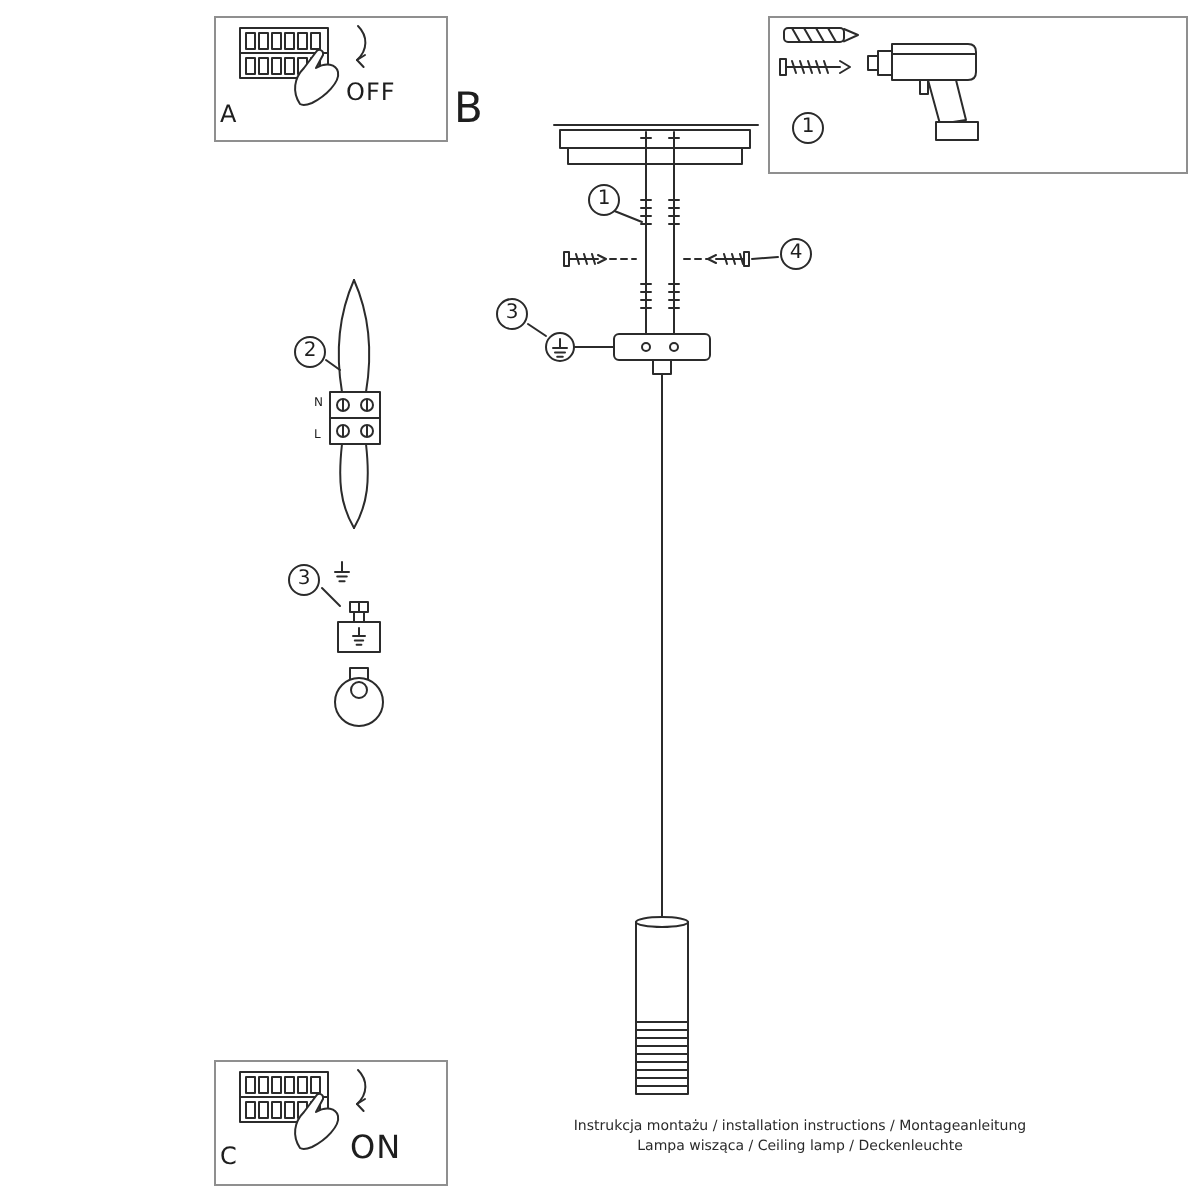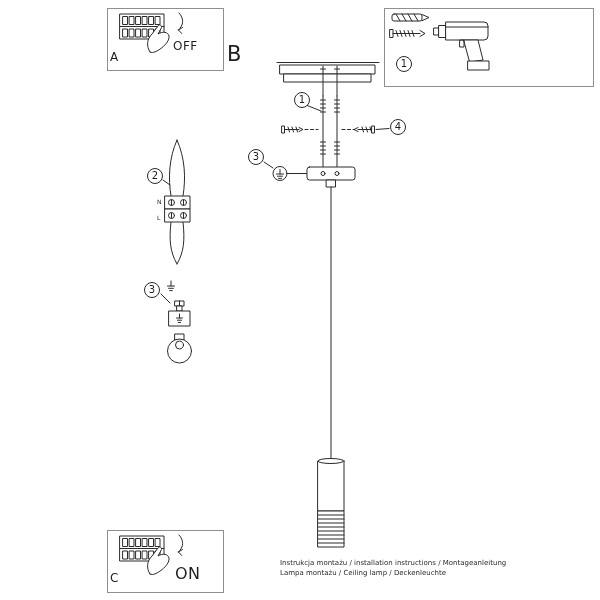--- a/index.html
+++ b/index.html
@@ -11,21 +11,21 @@
   svg.art { position:absolute; left:0; top:0; z-index:2; pointer-events:none; }
   .letter { position:absolute; z-index:3; color:#1e1e1e; }
   .step {
     position:absolute; z-index:3; width:16px; height:16px; box-sizing:border-box;
     border:1px solid #2a2a2a; border-radius:50%; background:#fff;
     font-size:10px; line-height:14px; text-align:center; color:#1e1e1e;
   }
   .tiny { position:absolute; z-index:3; font-size:6px; color:#1e1e1e; }
   .footer {
     position:absolute; z-index:3; left:280px; top:559px; width:240px;
-    text-align:left; font-size:7px; line-height:9.5px; color:#2a2a2a;
+    text-align:center; font-size:7px; line-height:9.5px; color:#2a2a2a;
   }
 </style>
 </head>
 <body>
 
 <div id="page">
 
   <div class="panel" style="left:107px;top:8px;width:115px;height:61px"></div>
   <div class="panel" style="left:107px;top:530px;width:115px;height:61px"></div>
   <div class="panel" style="left:384px;top:8px;width:208px;height:77px"></div>
@@ -184,16 +184,16 @@
   <div class="step" style="left:390px;top:119px">4</div>
   <div class="step" style="left:248px;top:149px">3</div>
   <div class="step" style="left:147px;top:168px">2</div>
   <div class="step" style="left:144px;top:282px">3</div>
 
   <div class="tiny" style="left:157px;top:198px">N</div>
   <div class="tiny" style="left:157px;top:214px">L</div>
 
   <div class="footer">
     <div>Instrukcja montażu / installation instructions / Montageanleitung</div>
-    <div>Lampa montażu / Ceiling lamp / Deckenleuchte</div>
+    <div>Lampa wisząca / Ceiling lamp / Deckenleuchte</div>
   </div>
 
 </div>
 
 </body></html>

